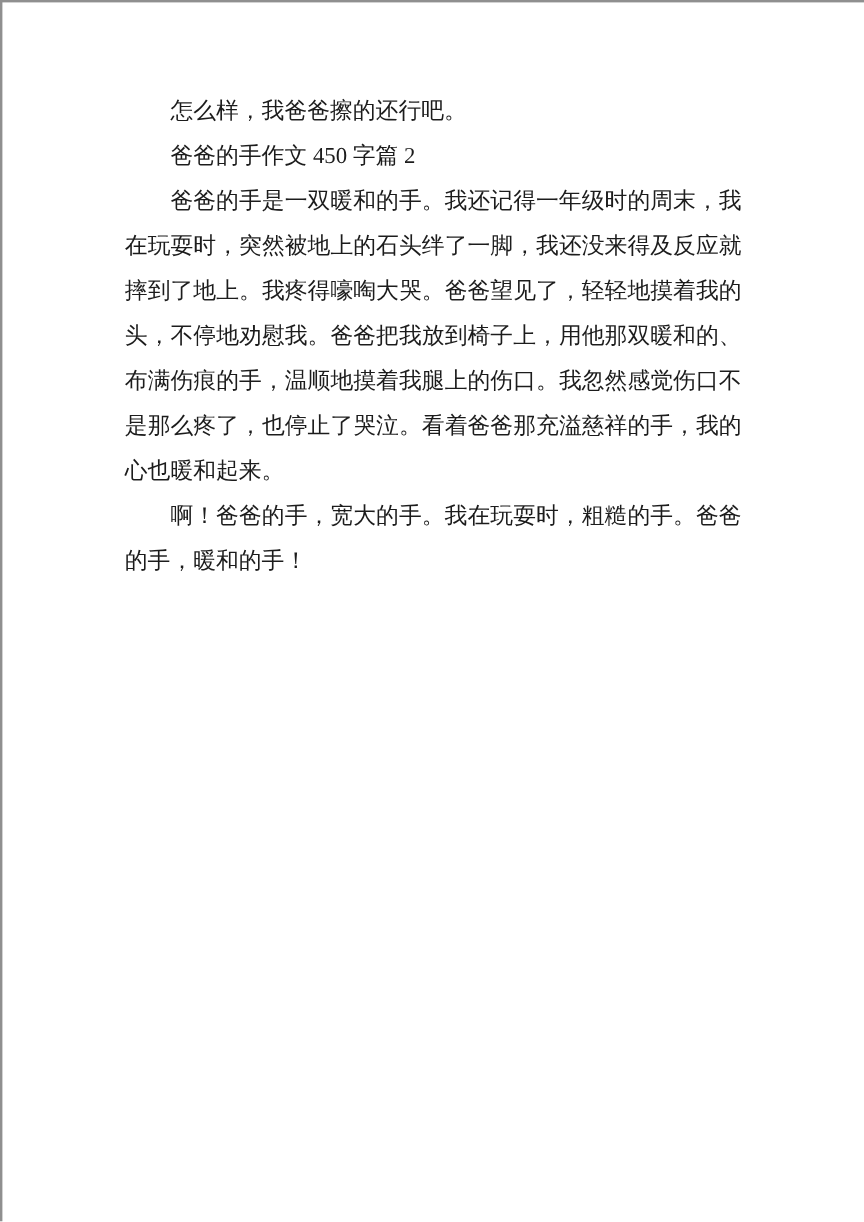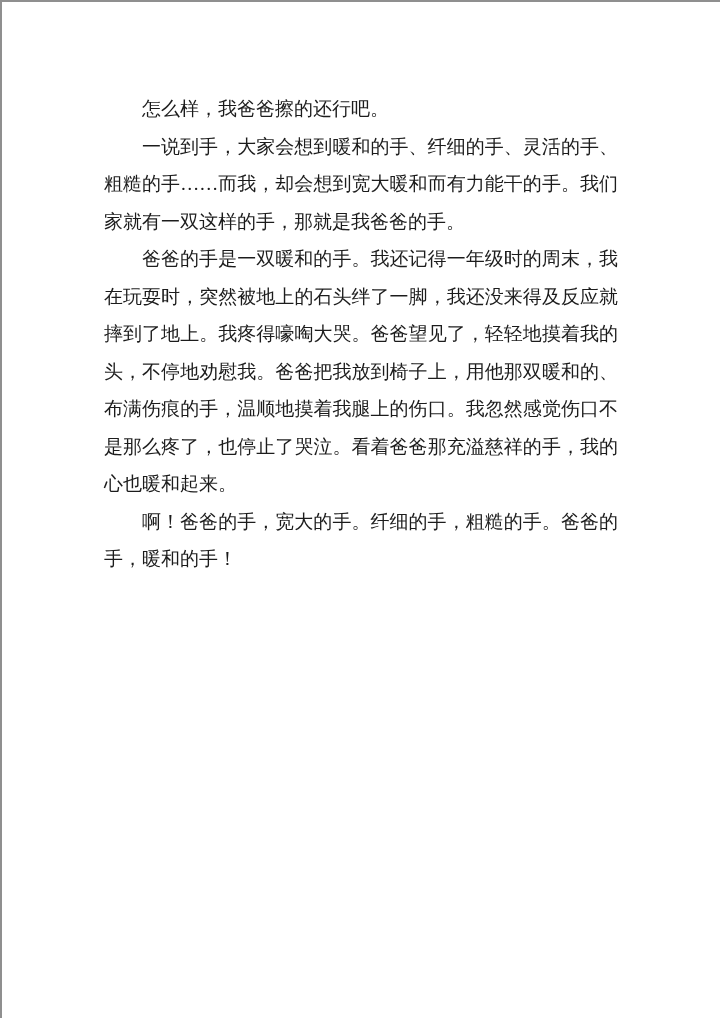--- a/index.html
+++ b/index.html
@@ -17,38 +17,38 @@
     width: 720px;
     height: 1018px;
     box-sizing: border-box;
     background: #ffffff;
     border-top: 2px solid #8f8f8f;
     border-left: 2px solid #8f8f8f;
   }
   .text-block {
     position: absolute;
     left: 102px;
-    top: 88px;
+    top: 72px;
     width: 514px;
     font-family: "Liberation Serif", "DejaVu Serif", serif;
     font-size: 19px;
     line-height: 37.5px;
     color: #1c1c1c;
     text-align: justify;
   }
   .text-block p {
     margin: 0;
     padding: 0;
     text-indent: 2em;
     word-break: break-all;
   }
 </style>
 </head>
 <body>
 
 <div class="page" style="background: rgb(255, 255, 255); border-top-color: rgb(143, 143, 143); border-left-color: rgb(143, 143, 143);">
   <div class="text-block" style="color: rgb(28, 28, 28);">
     <p>怎么样，我爸爸擦的还行吧。</p>
-    <p>一说到手，大家会想到暖和的手、纤细的手、灵活的手、粗糙的手……而我，却会想到宽大暖和而有力能干的手。我们家就有一双这样的手，那就是我爸爸的手。</p>
+    <p>爸爸的手作文 450 字篇 2</p>
     <p>爸爸的手是一双暖和的手。我还记得一年级时的周末，我在玩耍时，突然被地上的石头绊了一脚，我还没来得及反应就摔到了地上。我疼得嚎啕大哭。爸爸望见了，轻轻地摸着我的头，不停地劝慰我。爸爸把我放到椅子上，用他那双暖和的、布满伤痕的手，温顺地摸着我腿上的伤口。我忽然感觉伤口不是那么疼了，也停止了哭泣。看着爸爸那充溢慈祥的手，我的心也暖和起来。</p>
-    <p>啊！爸爸的手，宽大的手。纤细的手，粗糙的手。爸爸的手，暖和的手！</p>
+    <p>啊！爸爸的手，宽大的手。我在玩耍时，粗糙的手。爸爸的手，暖和的手！</p>
   </div>
 </div>
 
 </body></html>

